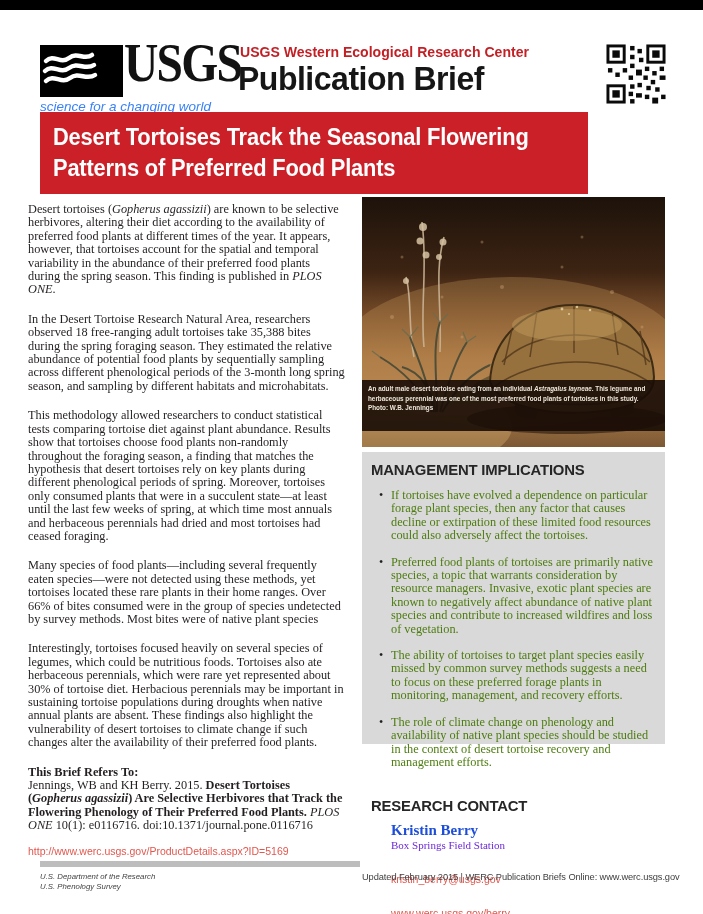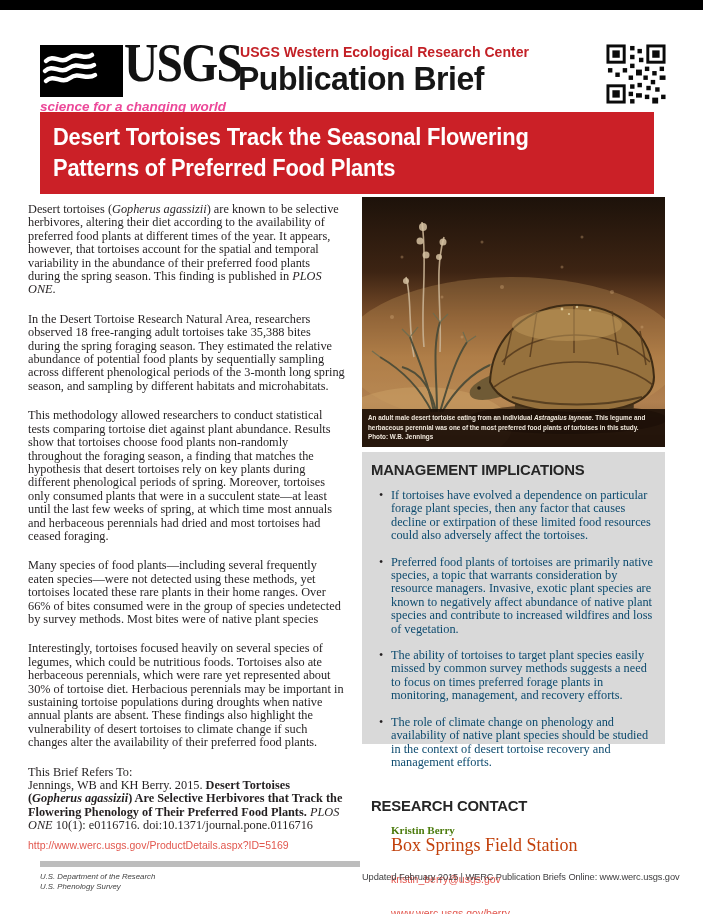--- a/index.html
+++ b/index.html
@@ -12,82 +12,82 @@
 
   
   .logo-box { position:absolute; left:40px; top:45px; width:83px; height:52px; background:#000000; }
   .logo-letters {
     position:absolute; left:124px; top:36px; font-family:"Liberation Serif", serif;
     font-weight:bold; font-size:54px; line-height:54px; letter-spacing:-2px; color:#121212;
     transform:scaleX(0.88); transform-origin:left top;
   }
   .logo-tagline {
     position:absolute; left:40px; top:99px; width:200px; font-family:"Liberation Sans", sans-serif;
-    font-style:italic; font-weight:bold; font-size:13.5px; color:#ec4899; white-space:nowrap;
+    font-style:italic; font-weight:normal; font-size:13.5px; color:#3b82f6; white-space:nowrap;
   }
   .kicker {
     position:absolute; left:240px; top:44px; font-family:"Liberation Sans", sans-serif;
     font-weight:bold; font-size:14.5px; color:#c32026; white-space:nowrap;
     transform:scaleX(0.97); transform-origin:left top;
   }
   .pub-brief {
     position:absolute; left:238px; top:58px; font-family:"Liberation Sans", sans-serif;
     font-weight:bold; font-size:34px; line-height:40px; color:#161616; white-space:nowrap;
     transform:scaleX(0.94); transform-origin:left top; letter-spacing:-0.5px;
   }
   .qr { position:absolute; left:605px; top:43px; width:62px; height:62px; }
 
   
   .banner {
-    position:absolute; left:40px; top:112px; width:614px; height:82px; background:#cb2027;
+    position:absolute; left:40px; top:112px; width:548px; height:82px; background:#cb2027;
     padding:10px 0 0 13px;
   }
   .banner .line {
     font-family:"Liberation Sans", sans-serif; font-weight:bold; font-size:23px; line-height:31px;
     color:#ffffff; white-space:nowrap; transform:scaleX(0.95); transform-origin:left top;
     letter-spacing:-0.2px;
   }
 
   
   .left-col { position:absolute; left:28px; top:203px; width:317px; }
   .para { font-size:12.3px; line-height:13.4px; margin-bottom:16px; color:#231f20; text-align:left; }
-  .ref-head { font-weight:normal; }
+  .ref-head { font-weight:bold; }
   .ref-url {
     font-family:"Liberation Sans", sans-serif; font-size:10.5px; line-height:13px;
-    color:#e2574e; text-decoration:none; display:inline-block; margin-top:6px;
+    color:#e2574e; text-decoration:none; display:inline-block; margin-top:12px;
   }
 
   
   .right-col { position:absolute; left:362px; top:197px; width:303px; }
   .photo { position:relative; width:303px; height:250px; overflow:hidden; }
   .photo svg { display:block; }
   .caption {
-    position:absolute; left:0; bottom:0; width:303px; background:rgba(24,12,6,0.90);
-    padding:4px 6px 5px 6px;
+    position:absolute; left:0; bottom:16px; width:303px; background:rgba(24,12,6,0.90);
+    padding:4px 6px 18px 6px;
   }
   .caption-inner {
     width:120%; transform:scaleX(0.835); transform-origin:left top;
     font-family:"Liberation Sans", sans-serif; font-weight:bold; font-size:7.6px;
     line-height:9.6px; color:#efe7db;
   }
   .gray-panel {
     margin-top:5px; width:303px; height:292px; background:#d9d9d9; padding:9px 12px 0 9px;
   }
   .panel-head {
     font-family:"Liberation Sans", sans-serif; font-weight:bold; font-size:15.5px;
     color:#262626; letter-spacing:-0.2px; transform:scaleX(0.96); transform-origin:left top;
     white-space:nowrap; margin-bottom:10px;
   }
   .bullet-row { display:flex; margin-bottom:13px; }
   .bullet-mark { width:20px; flex:0 0 20px; font-size:12px; line-height:13.4px; text-align:center; color:#231f20; }
-  .bullet-text { flex:1; font-size:12.3px; line-height:13.4px; color:#0c4a6e; }
+  .bullet-text { flex:1; font-size:12.3px; line-height:13.4px; color:#4d7c0f; }
   .contact-head-wrap { margin-top:28px; margin-bottom:8px; }
   .contact-block { margin-left:20px; }
-  .contact-name { font-size:11px; line-height:15px; font-weight:bold; color:#4d7c0f; }
-  .contact-station { font-size:18px; line-height:15px; color:#c2410c; }
+  .contact-name { font-size:15px; line-height:15px; font-weight:bold; color:#1d4ed8; }
+  .contact-station { font-size:11px; line-height:15px; color:#6d28d9; }
   .contact-link {
     display:block; font-family:"Liberation Sans", sans-serif; font-size:10.5px; line-height:13.5px;
     color:#e2574e; text-decoration:none;margin-top:20px;
   }
 
   
   .footer-rule { position:absolute; left:40px; top:861px; width:320px; height:6px; background:#bdbdbd; }
   .footer-dept {
     position:absolute; left:40px; top:872px; font-family:"Liberation Sans", sans-serif;
     font-style:italic; font-size:7.8px; line-height:9.6px; color:#3f3f3f;
@@ -273,21 +273,21 @@
       <div class="bullet-row">
         <span class="bullet-mark">•</span>
         <span class="bullet-text">If tortoises have evolved a dependence on particular forage plant species, then any factor that causes decline or extirpation of these limited food resources could also adversely affect the tortoises.</span>
       </div>
       <div class="bullet-row">
         <span class="bullet-mark">•</span>
         <span class="bullet-text">Preferred food plants of tortoises are primarily native species, a topic that warrants consideration by resource managers. Invasive, exotic plant species are known to negatively affect abundance of native plant species and contribute to increased wildfires and loss of vegetation.</span>
       </div>
       <div class="bullet-row">
         <span class="bullet-mark">•</span>
-        <span class="bullet-text">The ability of tortoises to target plant species easily missed by common survey methods suggests a need to focus on times preferred forage plants in monitoring, management, and recovery efforts.</span>
+        <span class="bullet-text">The ability of tortoises to target plant species easily missed by common survey methods suggests a need to focus on these preferred forage plants in monitoring, management, and recovery efforts.</span>
       </div>
       <div class="bullet-row">
         <span class="bullet-mark">•</span>
         <span class="bullet-text">The role of climate change on phenology and availability of native plant species should be studied in the context of desert tortoise recovery and management efforts.</span>
       </div>
 
       <div class="contact-head-wrap">
         <div class="panel-head" style="margin-bottom:0;">RESEARCH CONTACT</div>
       </div>
       <div class="contact-block">

